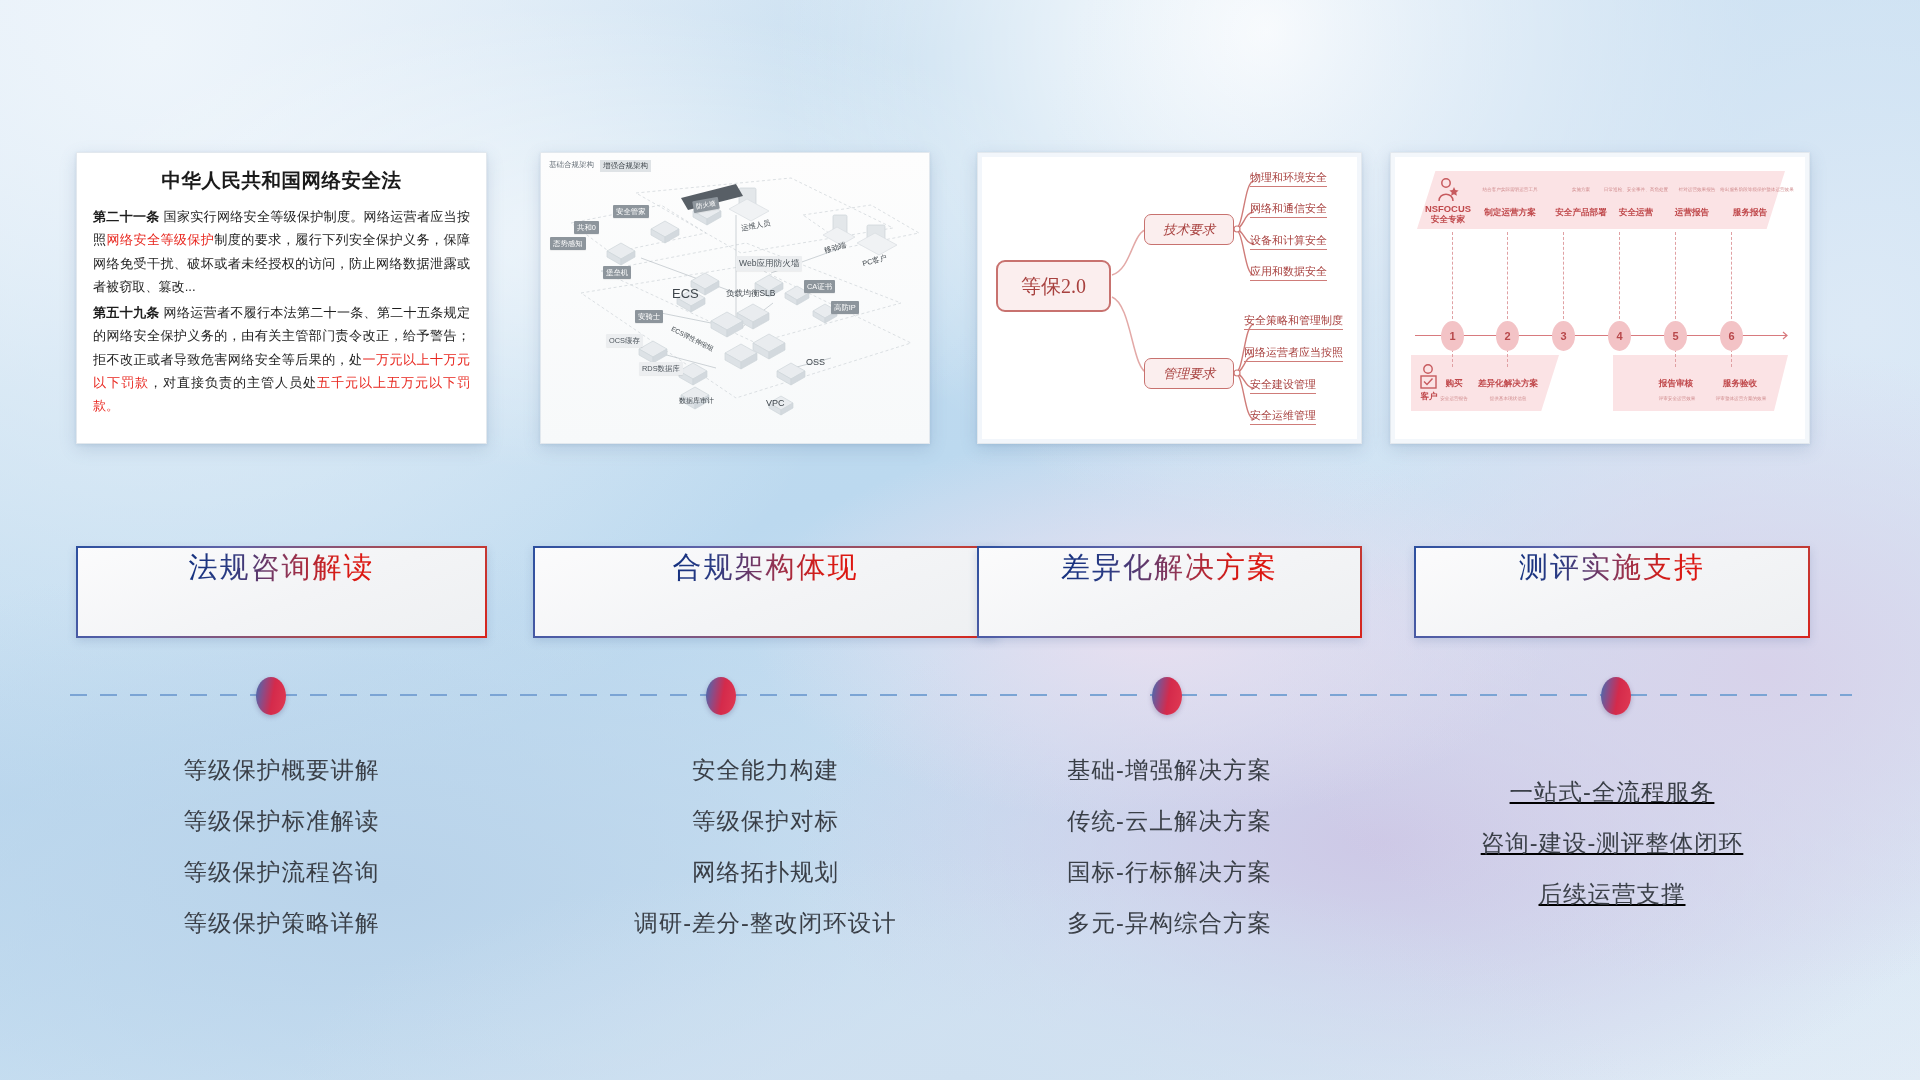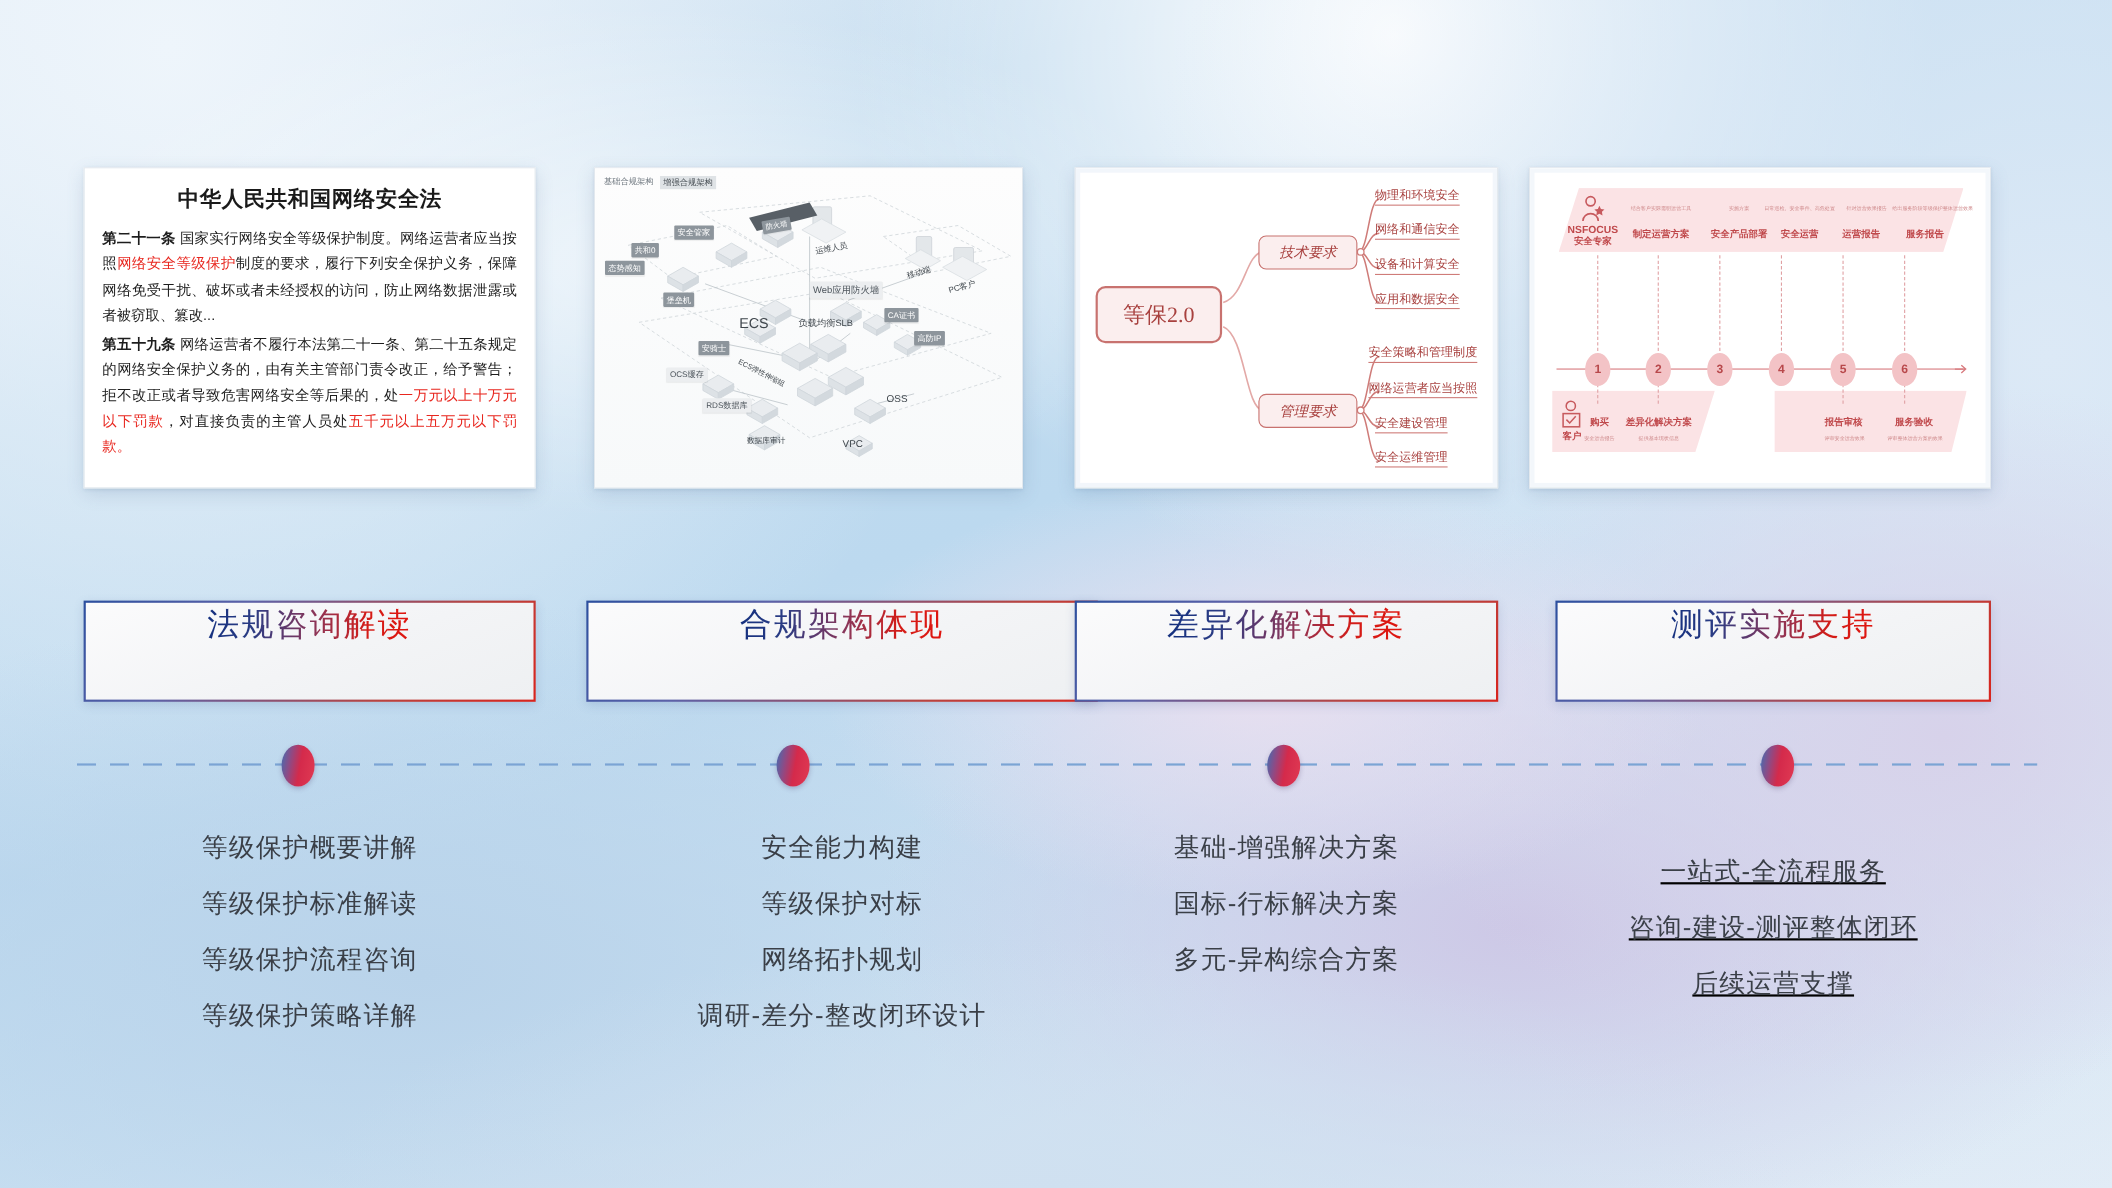--- a/index.html
+++ b/index.html
@@ -425,20 +425,21 @@
       <li>等级保护策略详解</li>
     </ul>
     <ul class="col l2">
       <li>安全能力构建</li>
       <li>等级保护对标</li>
       <li>网络拓扑规划</li>
       <li>调研-差分-整改闭环设计</li>
     </ul>
     <ul class="col l3">
       <li>基础-增强解决方案</li>
+      <li>传统-云上解决方案</li>
       <li>国标-行标解决方案</li>
       <li>多元-异构综合方案</li>
     </ul>
     <ul class="col l4" style="padding-top:22px;">
       <li>一站式-全流程服务</li>
       <li>咨询-建设-测评整体闭环</li>
       <li>后续运营支撑</li>
     </ul>
   </div>
 

